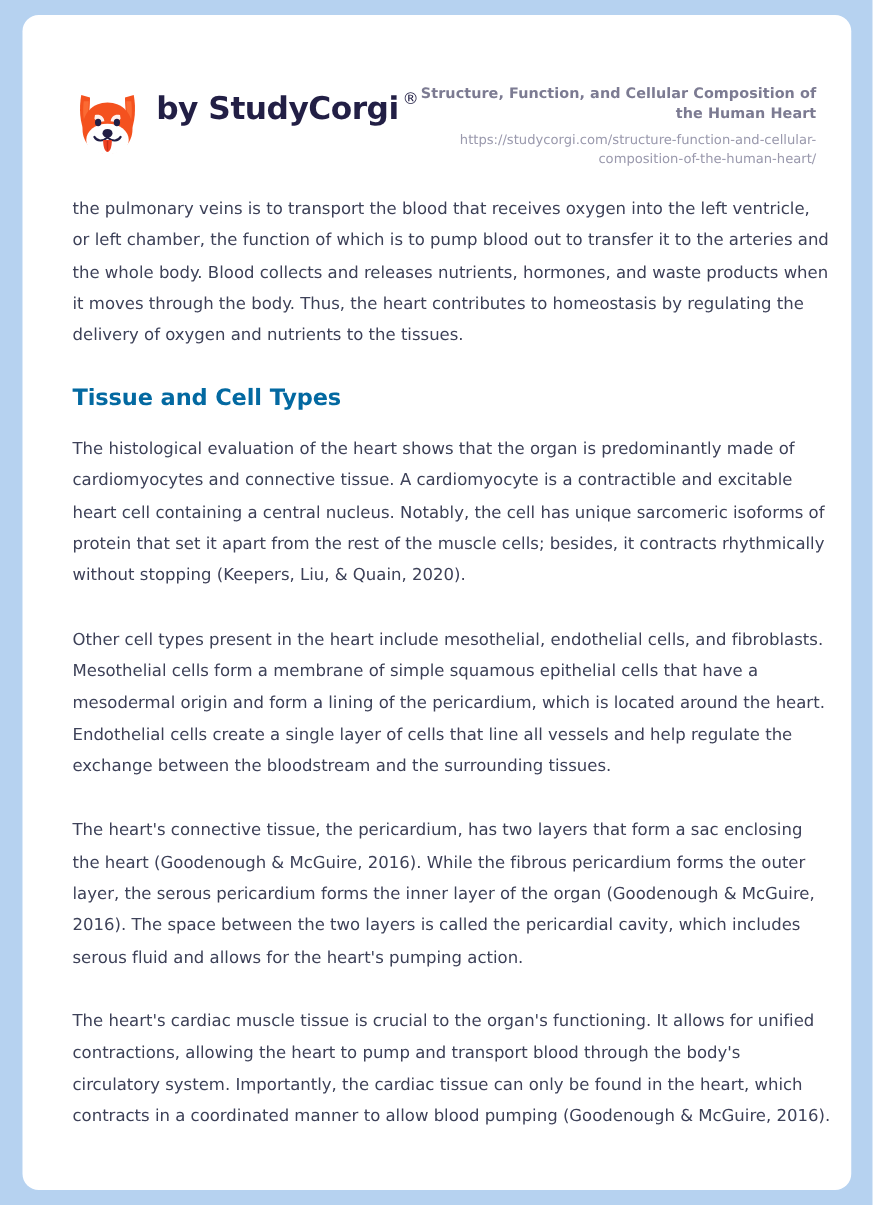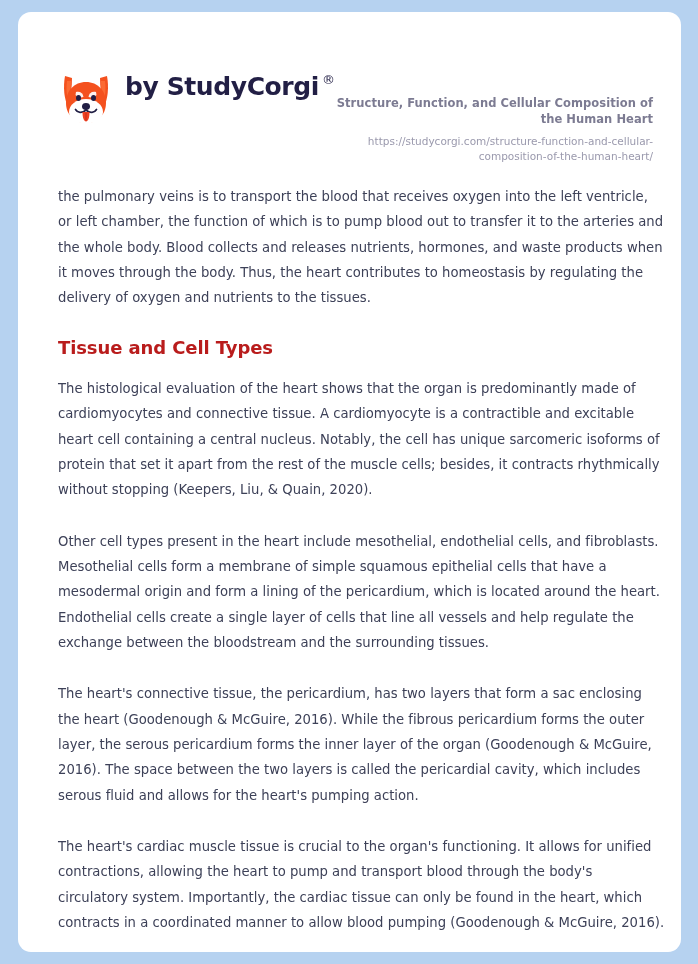--- a/index.html
+++ b/index.html
@@ -68,21 +68,20 @@
     margin-top: 1px;
     color: #221f45;
     font-weight: normal;
   }
 
   .header-meta {
     margin-left: auto;
     text-align: right;
     max-width: 330px;
     padding-top: 6px;
-    margin-top: 29px;
   }
 
   .doc-title {
     font-size: 11.5px;
     font-weight: bold;
     line-height: 1.42;
     color: #7c7b92;
     letter-spacing: 0.05px;
     margin: 0;
   }
@@ -106,21 +105,21 @@
     color: #3d4158;
     margin: 0 0 26px 0;
     letter-spacing: 0.01px;
   }
 
   .doc-body p:last-child { margin-bottom: 16px; }
 
   .section-heading {
     font-size: 18px;
     font-weight: bold;
-    color: #b91c1c;
+    color: #0369a1;
     margin: 12px 0 18px 0;
     letter-spacing: -0.1px;
   }
 </style>
 </head>
 <body>
 
 <div class="page-card">
 
   <div class="doc-header">

